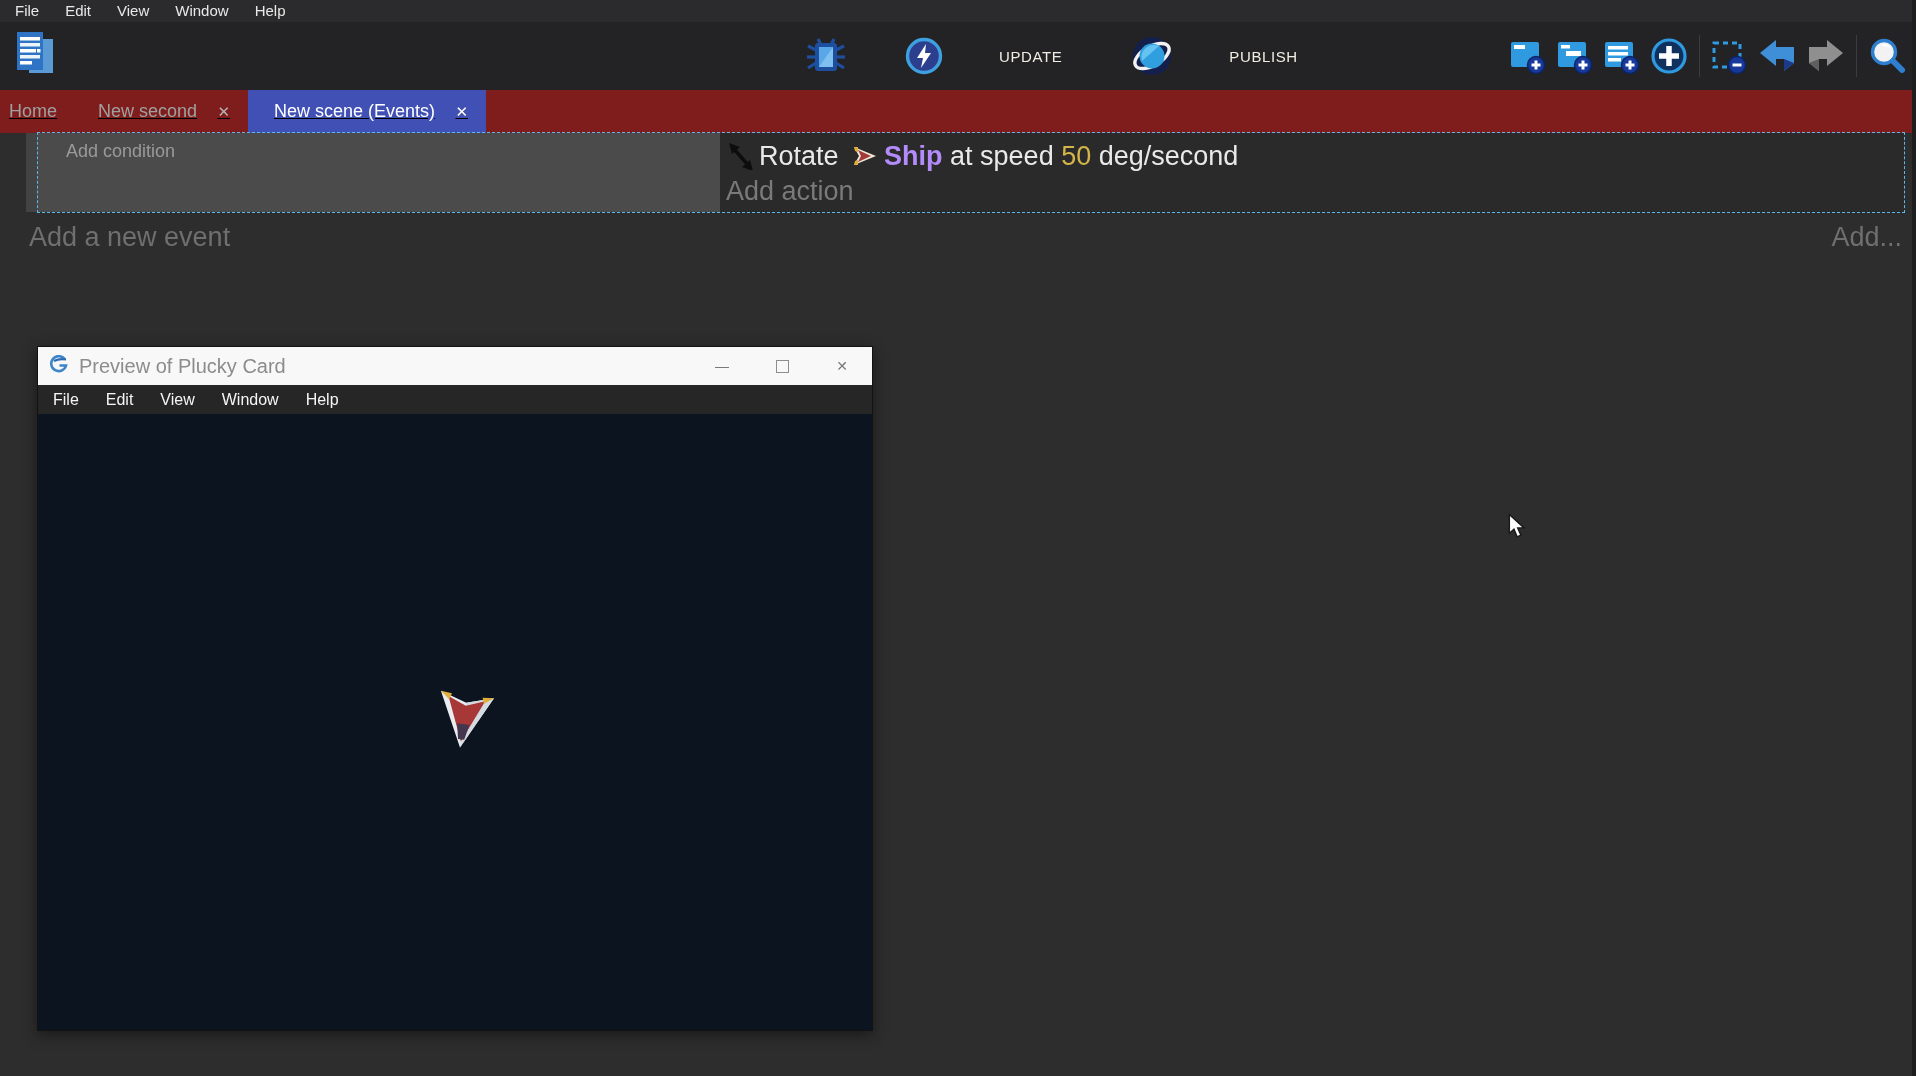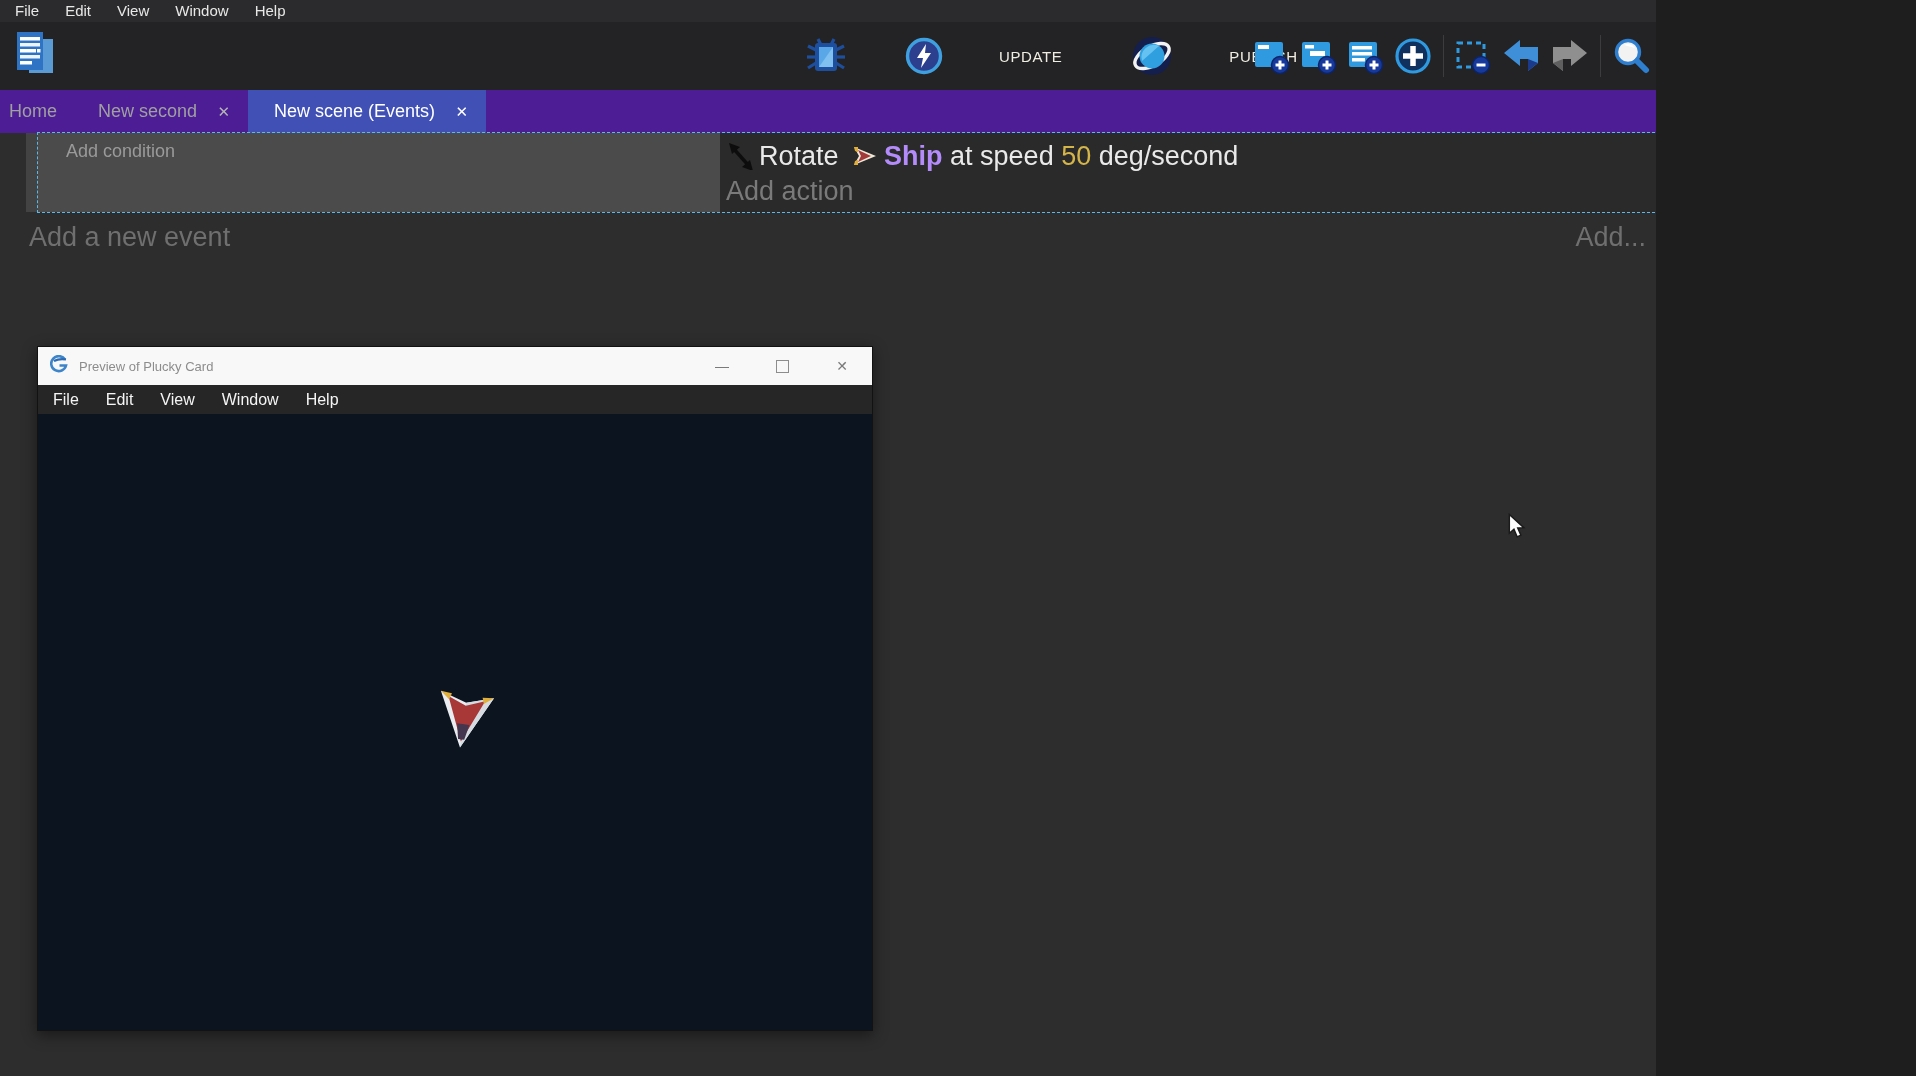--- a/index.html
+++ b/index.html
@@ -1,38 +1,38 @@
 <!DOCTYPE html>
 <html><head>
 <meta charset="utf-8">
 <style>
   html,body{margin:0;padding:0;background:#1e1e1e;}
   *{box-sizing:border-box;}
   #screen{
-    position:relative;width:1656px;height:1076px;overflow:hidden;
+    position:relative;width:1912px;height:1076px;overflow:hidden;
     background:#2d2d2d;
     font-family:"Liberation Sans", sans-serif;
     -webkit-font-smoothing:antialiased;
   }
   
   .menubar{
     position:absolute;left:0;top:0;width:100%;height:22px;
     background:#2b2b2d;display:flex;align-items:center;padding-left:2px;
   }
   .menubar .mitem{color:#e8e8e8;font-size:15px;padding:0 13px;line-height:22px;cursor:default;}
   
   .toolbar{position:absolute;left:0;top:22px;width:100%;height:68px;background:#232325;}
   .pm-btn{position:absolute;left:12px;top:9px;width:46px;height:50px;display:flex;align-items:center;justify-content:center;}
   .center-tools{position:absolute;left:806px;top:0;height:68px;display:flex;align-items:center;gap:47px;}
   .center-tools .tlabel{color:#f0ede2;font-size:15px;letter-spacing:.6px;}
   .right-tools{position:absolute;right:6px;top:0;height:68px;display:flex;align-items:center;gap:11px;}
   .tool-sep{width:1px;height:42px;background:#3c3c3e;}
   .icon-btn{display:flex;align-items:center;justify-content:center;}
   
-  .tabbar{position:absolute;left:0;top:90px;width:100%;height:43px;background:#4c1d95;display:flex;align-items:stretch;}
+  .tabbar{position:absolute;left:0;top:90px;width:100%;height:43px;background:#7f1d1d;display:flex;align-items:stretch;text-decoration:underline;}
   .tab{display:flex;align-items:center;font-size:18px;color:#a0a0a0;cursor:default;}
   .tab.home{width:66px;justify-content:center;}
   .tab.plain{width:170px;padding:0 16px 0 22px;margin-left:10px;}
   .tab.active{width:238px;padding:0 18px 0 26px;background:#4050b5;color:#ffffff;margin-left:2px;}
   .tab .close{margin-left:auto;font-size:15px;color:#b5b5b5;}
   .tab.active .close{color:#ffffff;}
   
   .event-margin{position:absolute;left:26px;top:133px;width:13px;height:79px;background:#434343;}
   .event-row{
     position:absolute;left:37px;top:132px;width:1868px;height:81px;
@@ -47,21 +47,21 @@
   .act-ph{color:#7a7a7a;font-size:27px;margin-top:1px;}
   .add-new-event{position:absolute;left:29px;top:222px;font-size:27px;color:#6f6f6f;}
   .add-more{position:absolute;right:10px;top:222px;font-size:27px;color:#6f6f6f;}
   
   .preview{
     position:absolute;left:37px;top:346px;width:836px;height:685px;
     display:flex;flex-direction:column;
     border:1px solid #121212;box-shadow:0 4px 14px rgba(0,0,0,.45);
   }
   .ptitle{height:38px;background:#f8f8f8;display:flex;align-items:center;padding-left:12px;flex:0 0 auto;}
-  .ptitle .ttext{color:#8c8c8c;font-size:13px;margin-left:10px;}
+  .ptitle .ttext{color:#8c8c8c;font-size:20px;margin-left:10px;}
   .pcontrols{margin-left:auto;display:flex;height:100%;}
   .pcontrols .ctrl{width:60px;display:flex;align-items:center;justify-content:center;color:#7a7a7a;font-size:14px;}
   .max-box{width:13px;height:13px;border:1px solid #8d8d8d;}
   .pmenu{height:29px;background:#262626;display:flex;align-items:center;padding-left:15px;flex:0 0 auto;}
   .pmenu .mitem{color:#f5f5f5;font-size:16px;margin-right:27px;}
   .pgame{flex:1;background:#0c1420;position:relative;}
   .ship{position:absolute;left:393px;top:272px;width:66px;height:66px;transform:rotate(188deg);}
   
   .cursor{position:absolute;left:1506px;top:513px;}
 </style>

